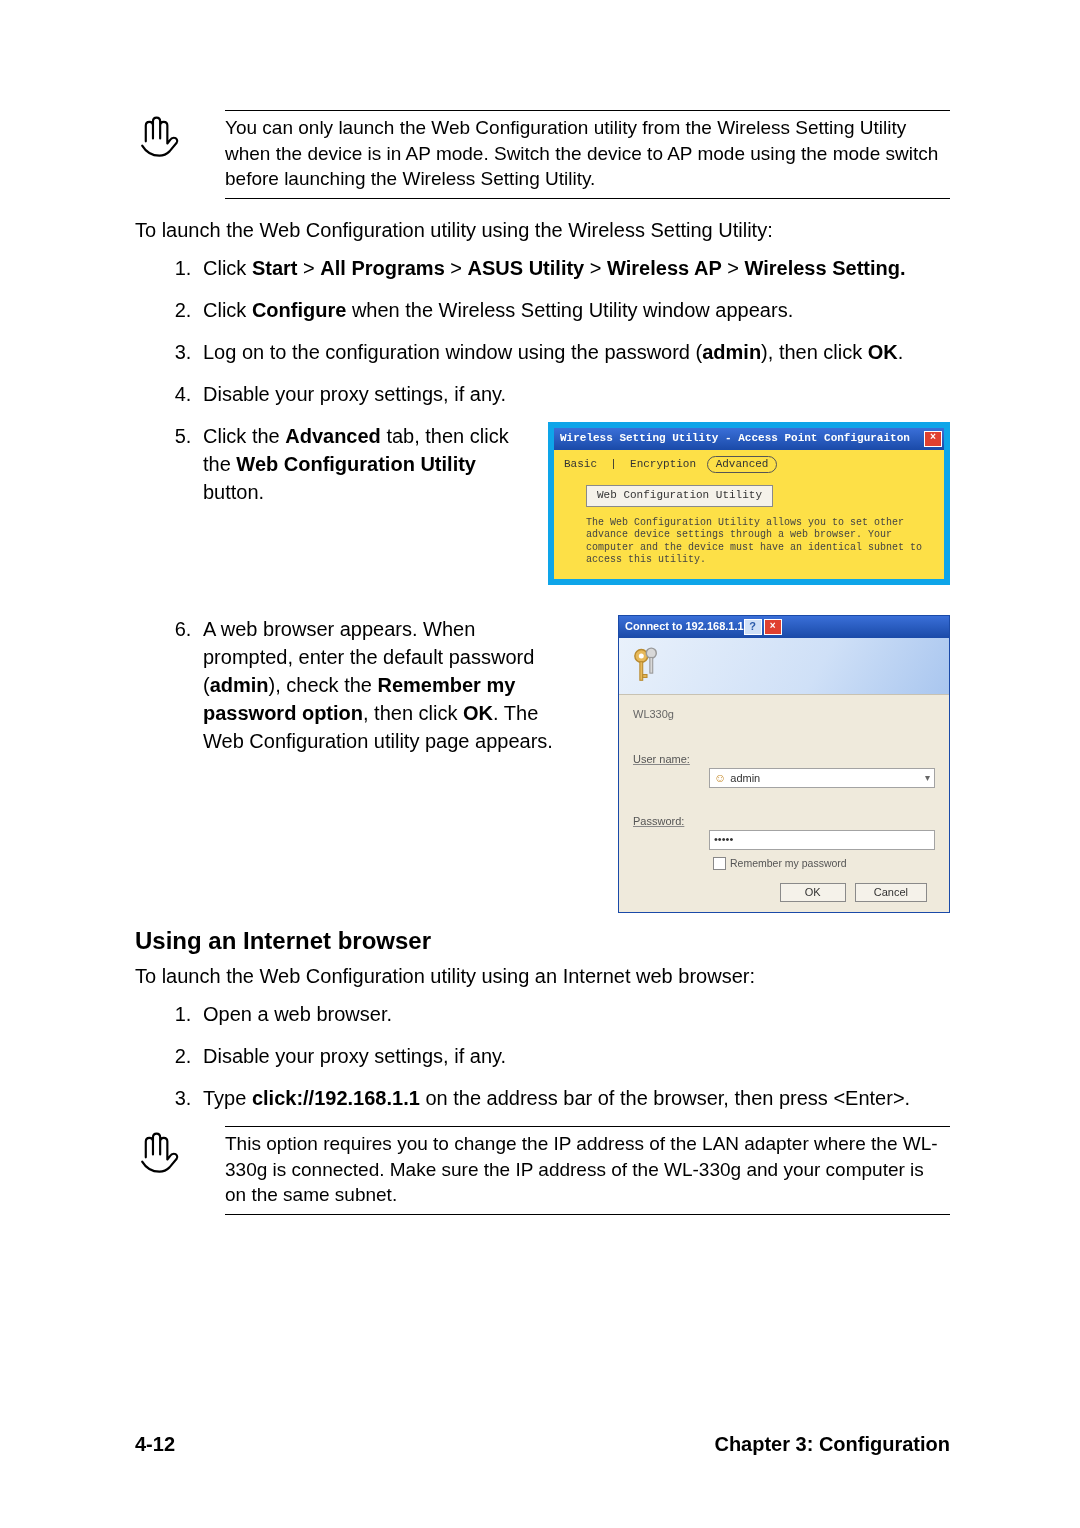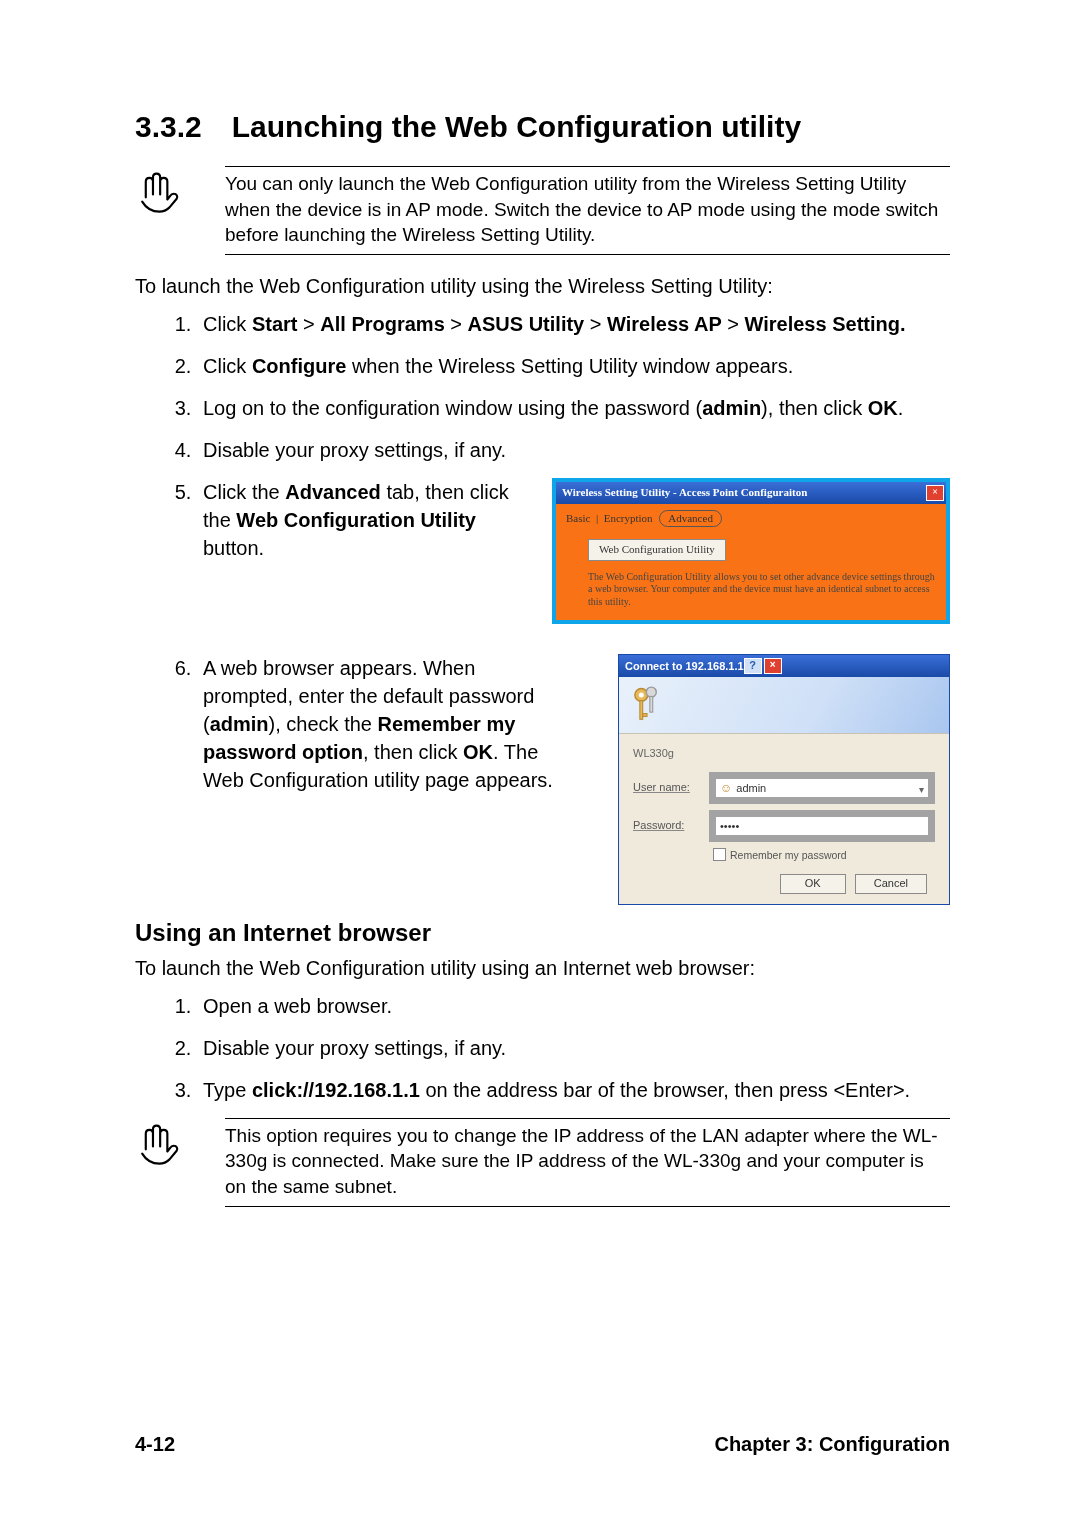--- a/index.html
+++ b/index.html
@@ -80,23 +80,23 @@
     right: 130px;
     bottom: 72px;
     display: flex;
     justify-content: space-between;
     font-size: 20px;
     font-weight: bold;
   }
   
   .win-dialog {
     width: 390px;
-    border: 4px solid #0ea5e9;
+    border: 6px solid #0ea5e9;
     background: #fff;
-    font-family: Liberation Serif, serif;
+    font-family: Liberation Mono, monospace;
   }
   .win-title {
     height: 22px;
     background: linear-gradient(#3a6fd8, #1a4aa8);
     color: #fff;
     font-size: 11px;
     font-weight: bold;
     display: flex;
     align-items: center;
     justify-content: space-between;
@@ -106,21 +106,21 @@
     width: 16px; height: 14px;
     background: #e04030;
     color: #fff;
     border: 1px solid #fff;
     font-size: 10px;
     line-height: 12px;
     text-align: center;
     font-weight: bold;
   }
   .win-body {
-    background: #f97316;
+    background: #fde047;
     padding: 6px 10px 12px 10px;
     font-size: 11px;
     color: #333;
   }
   .tabs { font-size: 11px; color: #333; margin-bottom: 6px; }
   .tabs .ovaltab {
     display: inline-block;
     border: 1px solid #555;
     border-radius: 10px;
     padding: 0 8px;
@@ -184,28 +184,29 @@
     left: 10px; top: 8px;
     width: 36px; height: 40px;
   }
   .auth-inner { padding: 8px 14px 0 14px; }
   .realm { color: #666; font-size: 11px; margin: 4px 0 10px 0; }
   .frow { display: flex; align-items: center; margin: 6px 0; }
   .flabel { width: 76px; color: #555; font-size: 11px; text-decoration: underline; text-decoration-color: #888; }
   .finput {
     flex: 1;
     height: 18px;
-    border: 7px solid #a3a3a3;
+    border: 1px solid #a3a3a3;
     background: #fff;
     font-size: 11px;
     padding: 0 4px;
     display: flex;
-    align-items: flex-end;
+    align-items: center;
     justify-content: space-between;
     color: #333;
+    margin-top: 36px;
   }
   .finput .glyph { font-size: 12px; color: #c58a2a; margin-right: 4px; }
   .finput .dd { color: #666; font-size: 10px; }
   .chkrow { margin: 6px 0 12px 80px; font-size: 10.5px; color: #555; display:flex; align-items:center; gap:4px;}
   .sq { width:11px;height:11px;border:1px solid #888;background:#fff;display:inline-block;}
   .btnrow { text-align: right; padding-right: 8px; }
   .winbtn {
     display: inline-block;
     border: 1px solid #8a8a8a;
     background: #f5f2ea;
@@ -214,21 +215,20 @@
     margin-left: 6px;
   }
   .ok { padding: 1px 24px; }
   .hand-icon svg { width: 46px; height: 46px; }
 </style>
 </head>
 <body>
 
 <div class="page">
 
-  <h2 class="section-heading">3.3.2 Launching the Web Configuration utility</h2>
 
 
   <div class="note-block">
     <div class="note-icon-cell hand-icon">
       <svg viewBox="0 0 64 64" fill="none" stroke="#000" stroke-width="3">
         <path d="M10 44c6 10 14 14 24 14 6 0 10-2 14-6l10-12c2-3 0-7-4-7-2 0-4 1-5 3l-4 5V16c0-3-2-5-5-5s-5 2-5 5v18-24c0-3-2-5-5-5s-5 2-5 5v24-18c0-3-2-5-5-5s-5 2-5 5v22" stroke-linecap="round" stroke-linejoin="round"></path>
       </svg>
     </div>
     <div class="note-rules">
       <hr class="note-hr">

